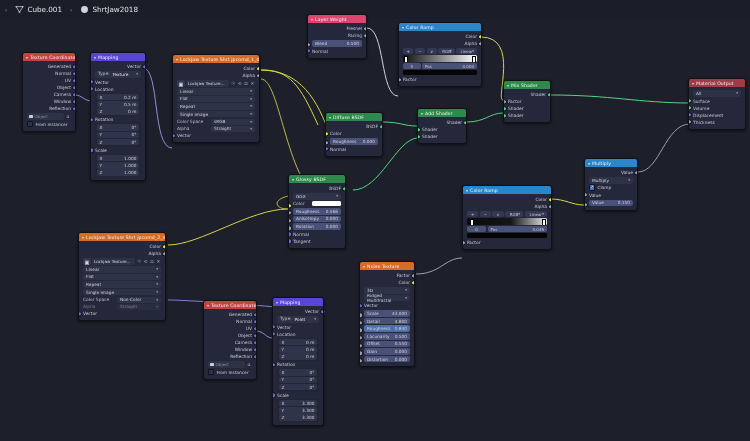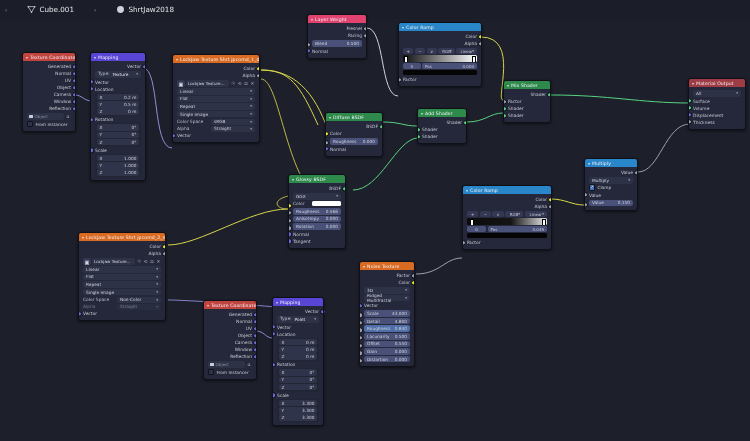--- a/index.html
+++ b/index.html
@@ -3,21 +3,21 @@
 <meta charset="utf-8">
 <style>
   html,body{margin:0;padding:0;background:#191b26;}
   body{width:750px;height:441px;overflow:hidden;
        font-family:"DejaVu Sans","Liberation Sans",sans-serif;
        font-size:5.2px;color:#d6d8de;-webkit-font-smoothing:antialiased;}
   #editor{position:relative;width:750px;height:441px;background:#1d1f2b;overflow:hidden;}
 
   
   #header{position:absolute;left:0;top:0;width:750px;height:19px;
-          background:#1b1d28;display:flex;align-items:center;gap:20px;padding-left:5px;box-sizing:border-box;}
+          background:#1b1d28;display:flex;align-items:center;gap:8px;padding-left:5px;box-sizing:border-box;}
   #header .chev{color:#9aa0b0;font-size:6px;}
   #header .crumb{display:flex;align-items:center;gap:3px;color:#e3e5ea;font-size:7.2px;}
   #header svg{display:block;}
 
   
   #wires{position:absolute;left:0;top:0;width:750px;height:441px;pointer-events:none;}
 
   
   .node{position:absolute;border-radius:3px;background:#25283a;
         border:0.6px solid #0f1018;box-shadow:0 1px 3px rgba(0,0,0,.55);

